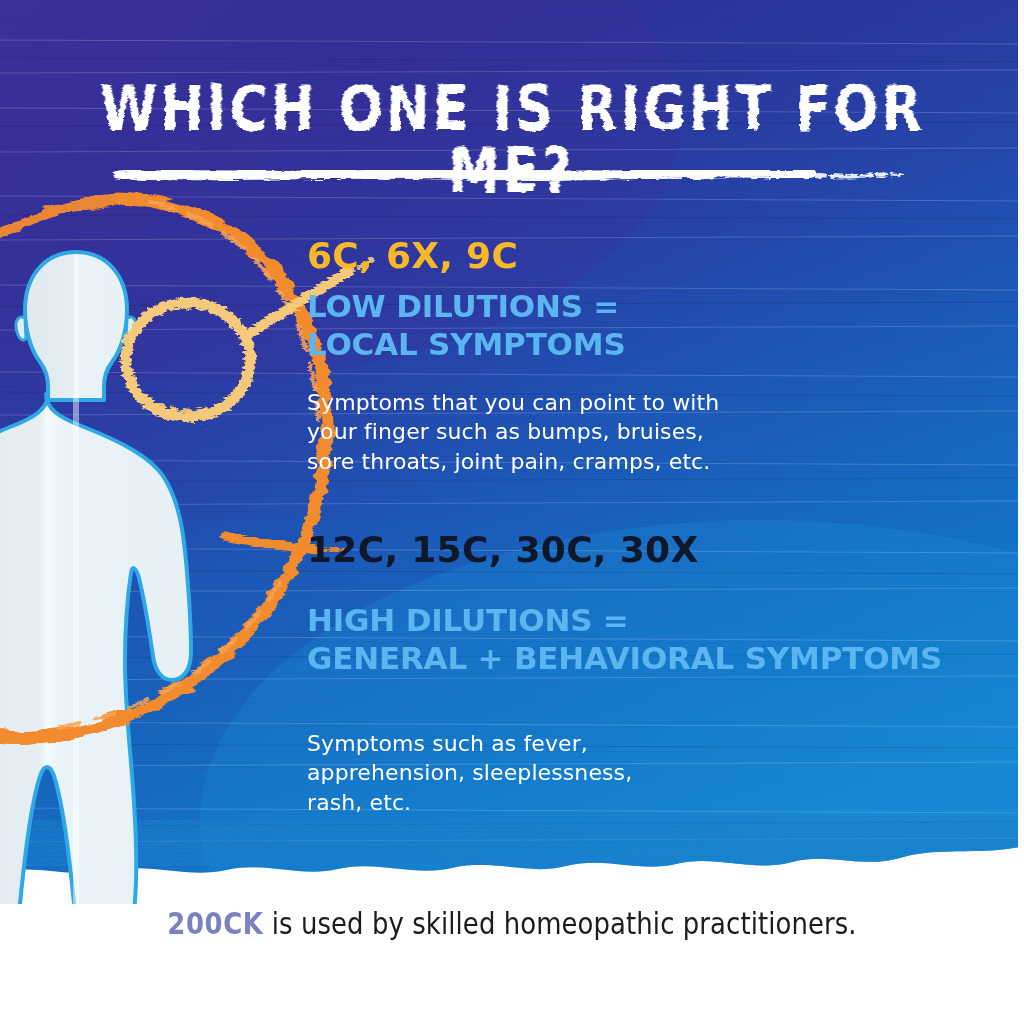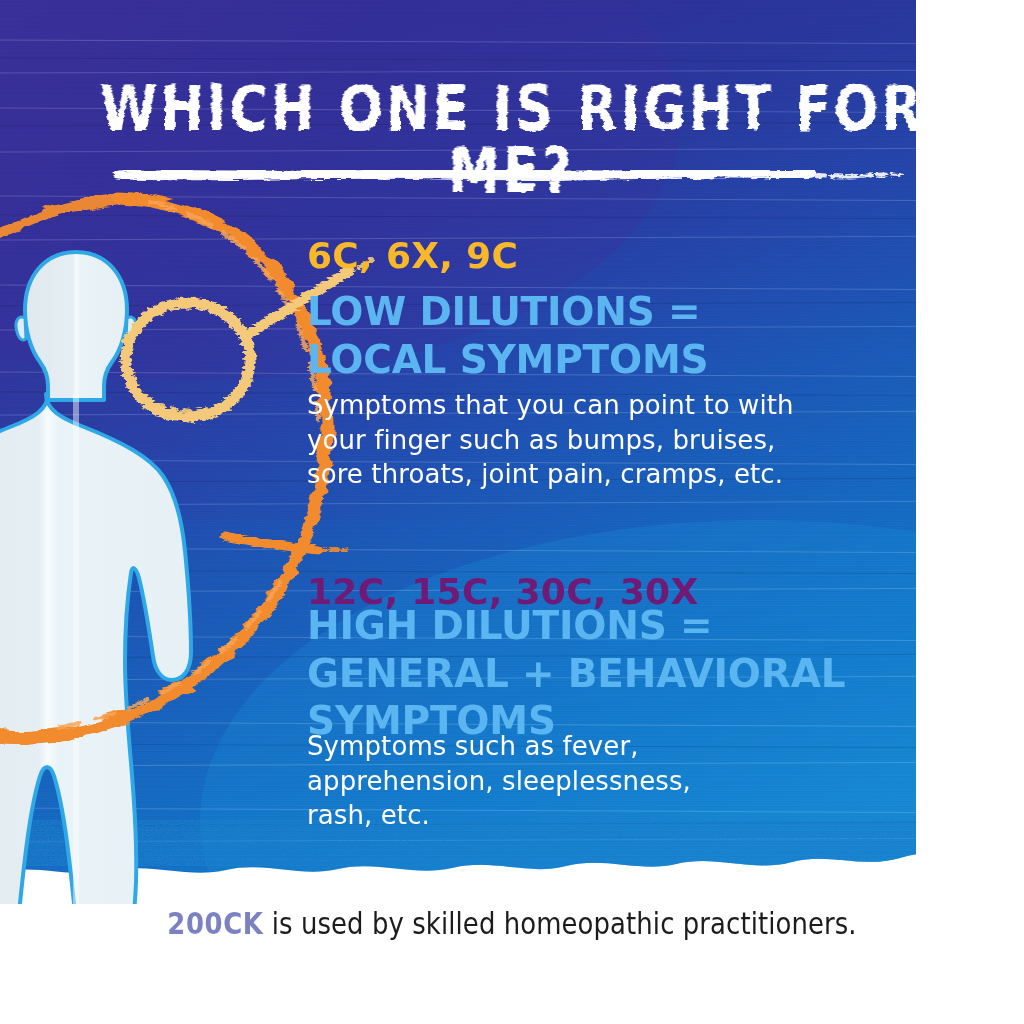--- a/index.html
+++ b/index.html
@@ -7,21 +7,21 @@
   html,body { width:1024px; height:1024px; }
   body {
     font-family:"Liberation Sans", sans-serif;
     background:#ffffff;
     overflow:hidden;
     position:relative;
   }
 
   #poster {
     position:absolute; inset:0;
-    width:916px; height:1024px;
+    width:1018px; height:1024px;
     overflow:hidden;
     background:#ffffff;
   }
   
   .brush-tex {
     position:absolute; inset:0;
     pointer-events:none;
     background-image:repeating-linear-gradient(
       180deg,
       rgba(255,255,255,0.055) 0px,
@@ -61,38 +61,38 @@
   .col { position:absolute; left:307px; top:0; width:690px; }
 
   .dose {
     font-family:"DejaVu Sans","Liberation Sans",sans-serif;
     font-weight:700;
     font-size:36px;
     letter-spacing:.3px;
     line-height:1.02;
   }
   .dose.a { color:#f8b827; position:absolute; top:238px; }
-  .dose.b { color:#701a75; position:absolute; top:574px; }
+  .dose.b { color:#0f172a; position:absolute; top:532px; }
 
   .subhead {
     font-family:"DejaVu Sans","Liberation Sans",sans-serif;
     font-weight:700;
-    font-size:39px;
+    font-size:31px;
     letter-spacing:-.2px;
     line-height:1.22;
     color:#5ab5f0;
     white-space:pre-line;
   }
   .subhead.a { position:absolute; top:288px; }
   .subhead.b { position:absolute; top:602px; }
 
   .body {
     font-family:"DejaVu Sans","Liberation Sans",sans-serif;
     font-weight:400;
-    font-size:26px;
+    font-size:22px;
     line-height:1.33;
     color:#ffffff;
     white-space:pre-line;
     letter-spacing:.1px;
   }
   .body.a { position:absolute; top:388px; }
   .body.b { position:absolute; top:729px; }
 
   
   .footer {

